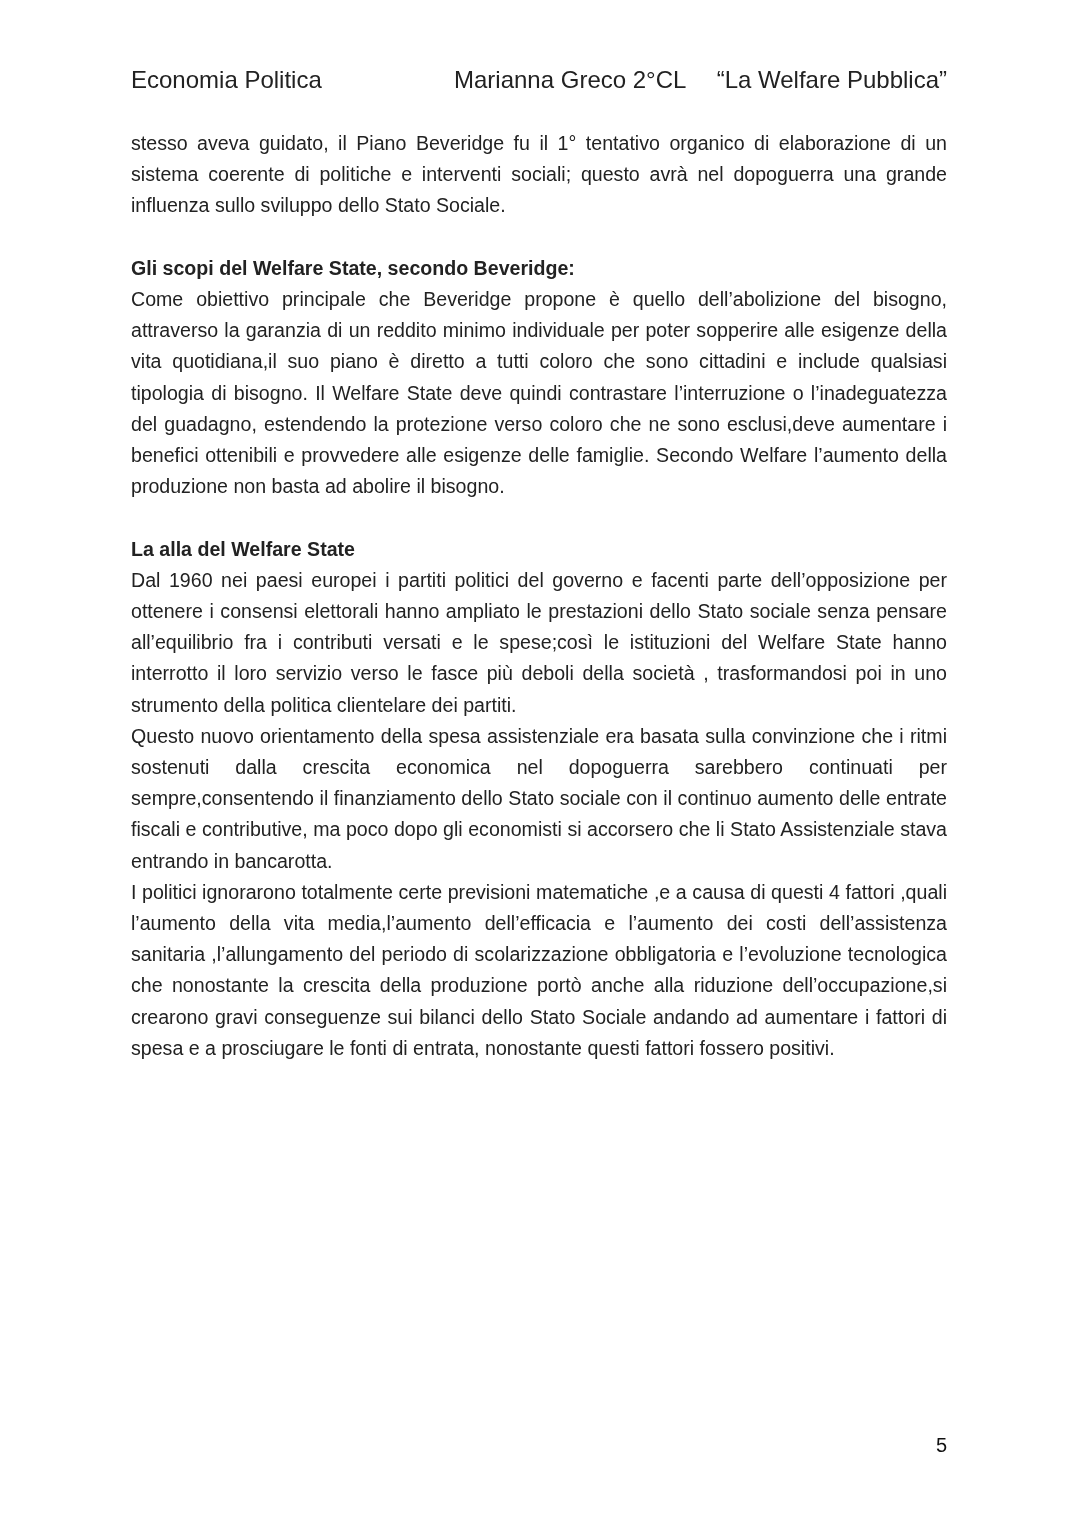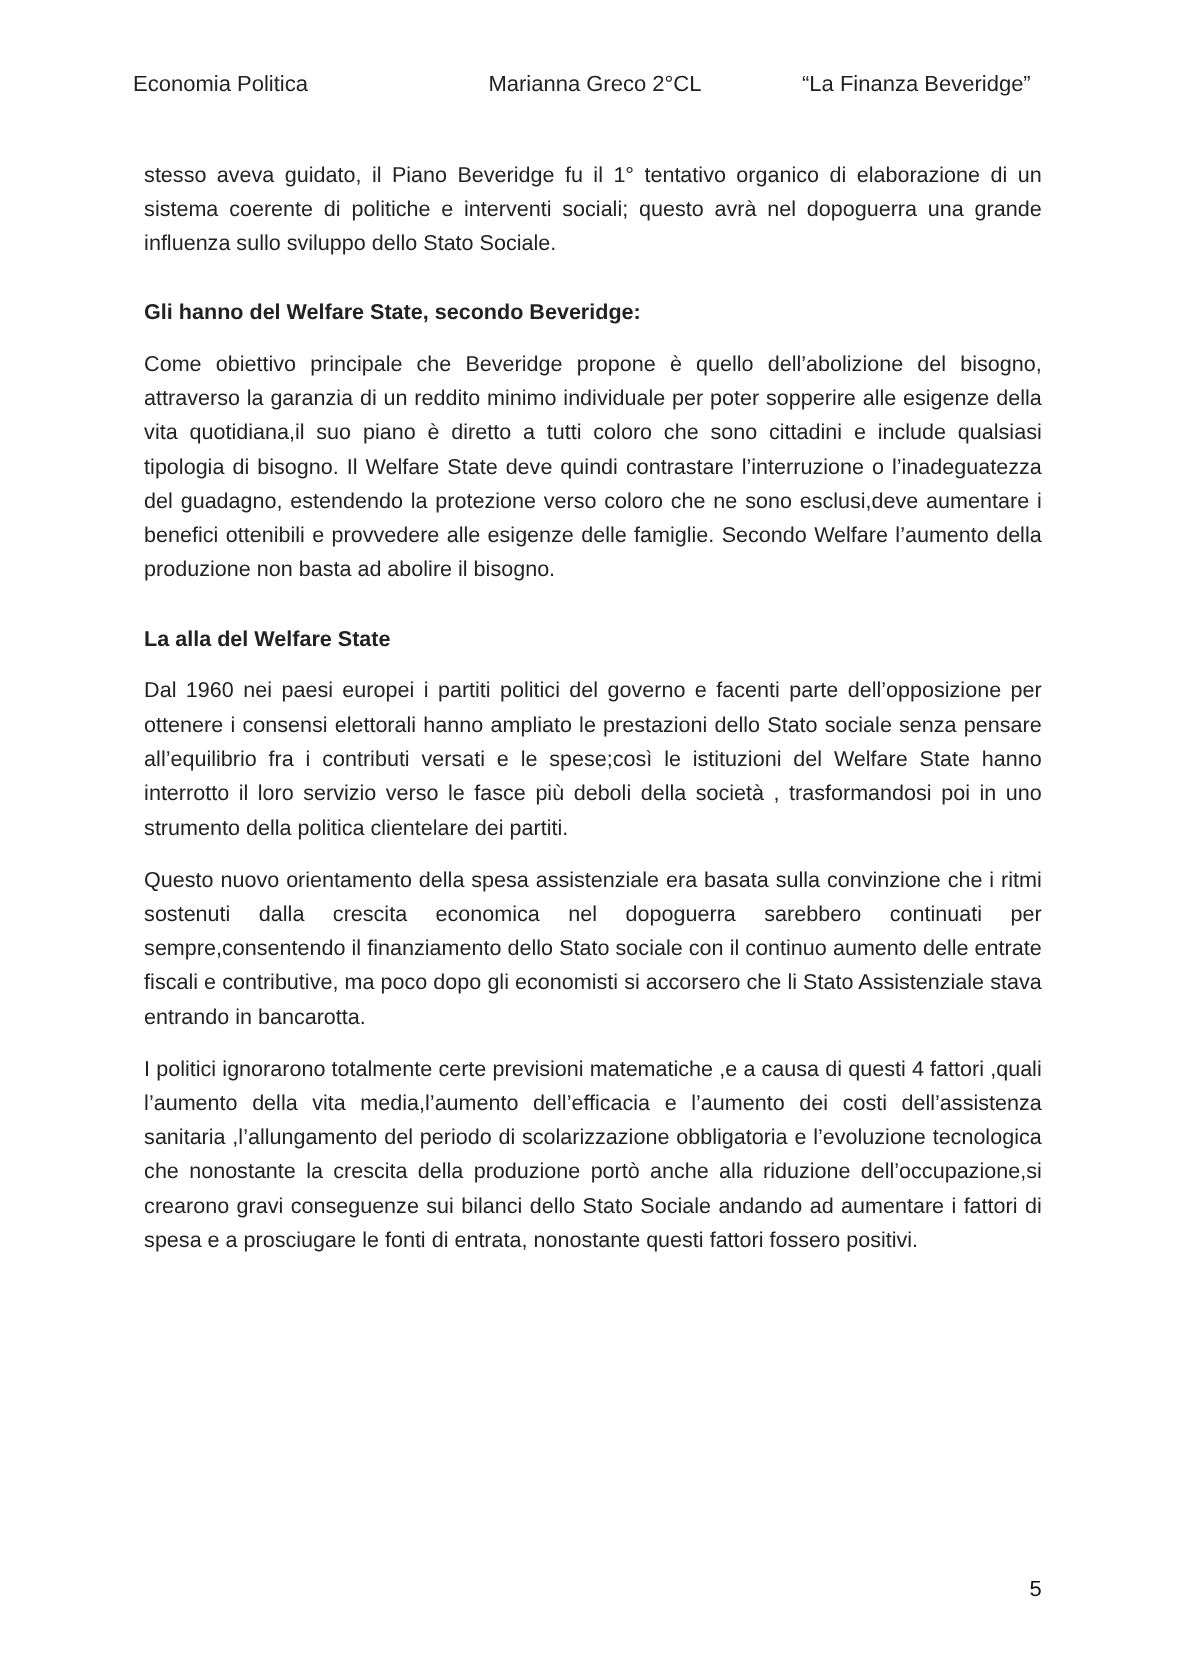--- a/index.html
+++ b/index.html
@@ -17,24 +17,24 @@
     }
     .page {
       position: absolute;
       left: 0; top: 0;
       width: 1080px;
       height: 1525px;
     }
     .header {
       position: absolute;
       top: 66px;
-      left: 121px;
+      left: 131px;
       width: 816px;
       height: 28px;
-      font-size: 20px;
+      font-size: 24px;
       color: #222;
     }
     .header span {
       position: absolute;
       top: 0;
       white-space: nowrap;
     }
     .h-left { left: 0; }
     .h-center { left: 323px; }
     .h-right { right: 0; }
@@ -54,47 +54,46 @@
     }
     .content .gap {
       height: 31.2px;
     }
     .content .heading {
       font-weight: bold;
       text-align: left;
     }
     .content .last {
       text-align-last: left;
-      margin-top: 16px;
     }
     .page-number {
       position: absolute;
       top: 1434px;
       left: 936px;
       font-size: 20px;
       font-family: "Liberation Sans", sans-serif;
       color: #111;
     }
   </style>
 </head>
 <body>
 
 <div class="page">
 
   <div class="header">
     <span class="h-left">Economia Politica</span>
     <span class="h-center">Marianna Greco 2°CL</span>
-    <span class="h-right">“La Finanza Beveridge”</span>
+    <span class="h-right">“La Welfare Pubblica”</span>
   </div>
 
   <div class="content">
     <p class="last">stesso aveva guidato, il Piano Beveridge fu il 1° tentativo organico di elaborazione di un sistema coerente di politiche e interventi sociali; questo avrà nel dopoguerra una grande influenza sullo sviluppo dello Stato Sociale.</p>
     <div class="gap"></div>
 
-    <p class="heading">Gli hanno del Welfare State, secondo Beveridge:</p>
+    <p class="heading">Gli scopi del Welfare State, secondo Beveridge:</p>
     <p class="last">Come obiettivo principale che Beveridge propone è quello dell’abolizione del bisogno, attraverso la garanzia di un reddito minimo individuale per poter sopperire alle esigenze della vita quotidiana,il suo piano è diretto a tutti coloro che sono cittadini e include qualsiasi tipologia di bisogno. Il Welfare State deve quindi contrastare l’interruzione o l’inadeguatezza del guadagno, estendendo la protezione verso coloro che ne sono esclusi,deve aumentare i benefici ottenibili e provvedere alle esigenze delle famiglie. Secondo Welfare l’aumento della produzione non basta ad abolire il bisogno.</p>
     <div class="gap"></div>
 
     <p class="heading">La alla del Welfare State</p>
     <p class="last">Dal 1960 nei paesi europei i partiti politici del governo e facenti parte dell’opposizione per ottenere i consensi elettorali hanno ampliato le prestazioni dello Stato sociale senza pensare all’equilibrio fra i contributi versati e le spese;così le istituzioni del Welfare State hanno interrotto il loro servizio verso le fasce più deboli della società , trasformandosi poi in uno strumento della politica clientelare dei partiti.</p>
     <p class="last">Questo nuovo orientamento della spesa assistenziale era basata sulla convinzione che i ritmi sostenuti dalla crescita economica nel dopoguerra sarebbero continuati per sempre,consentendo il finanziamento dello Stato sociale con il continuo aumento  delle entrate fiscali e contributive, ma poco dopo gli economisti si accorsero che li Stato Assistenziale stava entrando in bancarotta.</p>
     <p class="last">I politici ignorarono totalmente certe previsioni matematiche ,e a causa di questi 4 fattori ,quali l’aumento della vita media,l’aumento dell’efficacia e l’aumento dei costi dell’assistenza sanitaria ,l’allungamento del periodo di scolarizzazione  obbligatoria e l’evoluzione tecnologica che nonostante la crescita della produzione portò anche alla riduzione dell’occupazione,si crearono gravi conseguenze sui bilanci dello Stato Sociale andando ad aumentare i fattori di spesa e a prosciugare le fonti di entrata, nonostante questi fattori fossero positivi.</p>
   </div>
 
   <div class="page-number">5</div>

